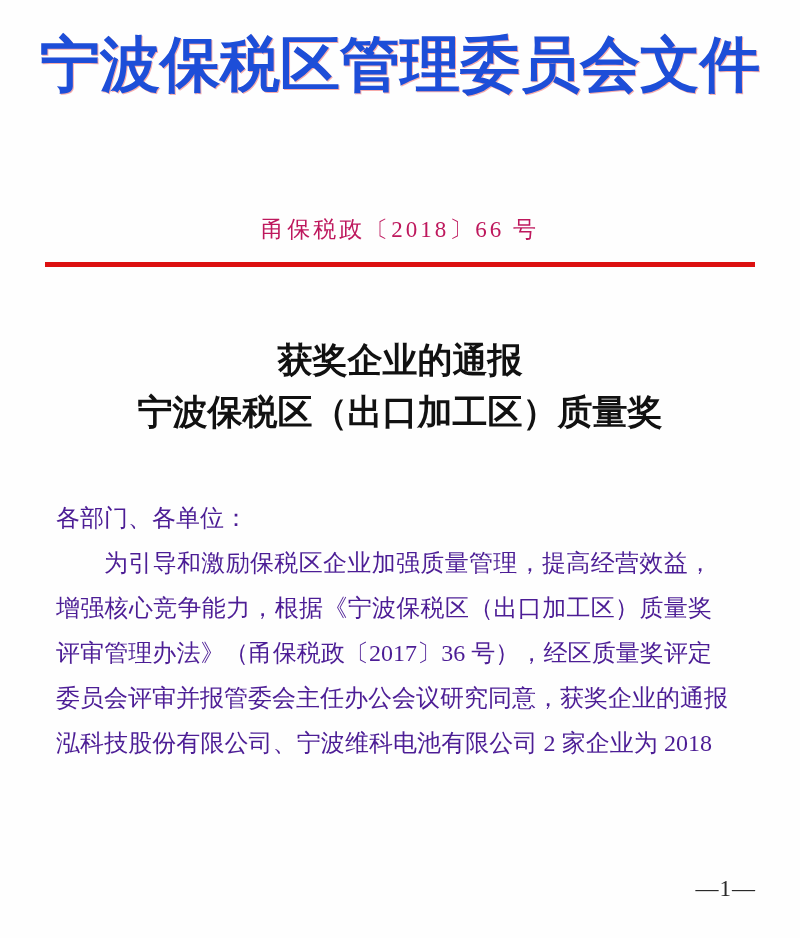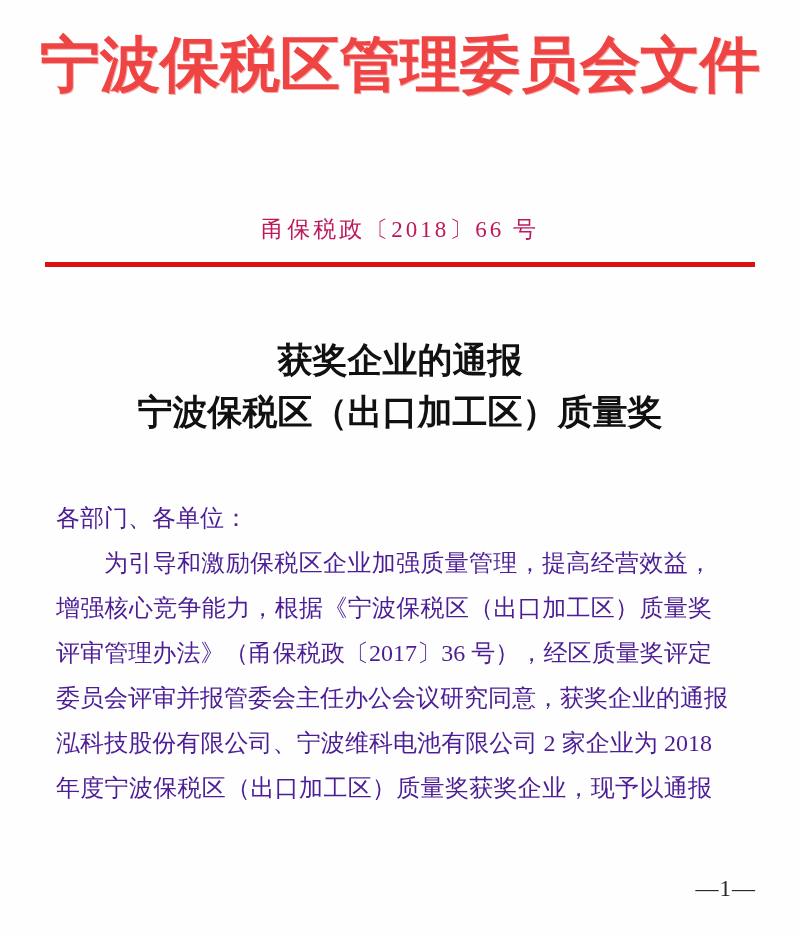--- a/index.html
+++ b/index.html
@@ -20,21 +20,21 @@
     width: 800px;
     height: 938px;
     background: #fefefe;
   }
   .red-header {
     padding-top: 26px;
     text-align: center;
     font-size: 60px;
     line-height: 78px;
     font-weight: bold;
-    color: #ef4444;
+    color: #1d4ed8;
     letter-spacing: 0px;
     text-shadow: 1px 1px 0 rgba(232, 18, 14, 0.35);
     white-space: nowrap;
   }
   .doc-number {
     margin-top: 112px;
     text-align: center;
     font-size: 23px;
     line-height: 28px;
     letter-spacing: 3px;
@@ -96,18 +96,17 @@
     <div>宁波保税区（出口加工区）质量奖</div>
   </div>
 
   <div class="body-block">
     <div class="salutation">各部门、各单位：</div>
     <div class="body-line indent">为引导和激励保税区企业加强质量管理，提高经营效益，</div>
     <div class="body-line">增强核心竞争能力，根据《宁波保税区（出口加工区）质量奖</div>
     <div class="body-line">评审管理办法》（甬保税政〔2017〕36 号），经区质量奖评定</div>
     <div class="body-line">委员会评审并报管委会主任办公会议研究同意，获奖企业的通报</div>
     <div class="body-line">泓科技股份有限公司、宁波维科电池有限公司 2 家企业为 2018</div>
-    <div class="body-line">年度宁波保税区（出口加工区）质量奖获奖企业，现予以通报</div>
   </div>
 
   <div class="page-number">—1—</div>
 
 </div>
 
 </body></html>

